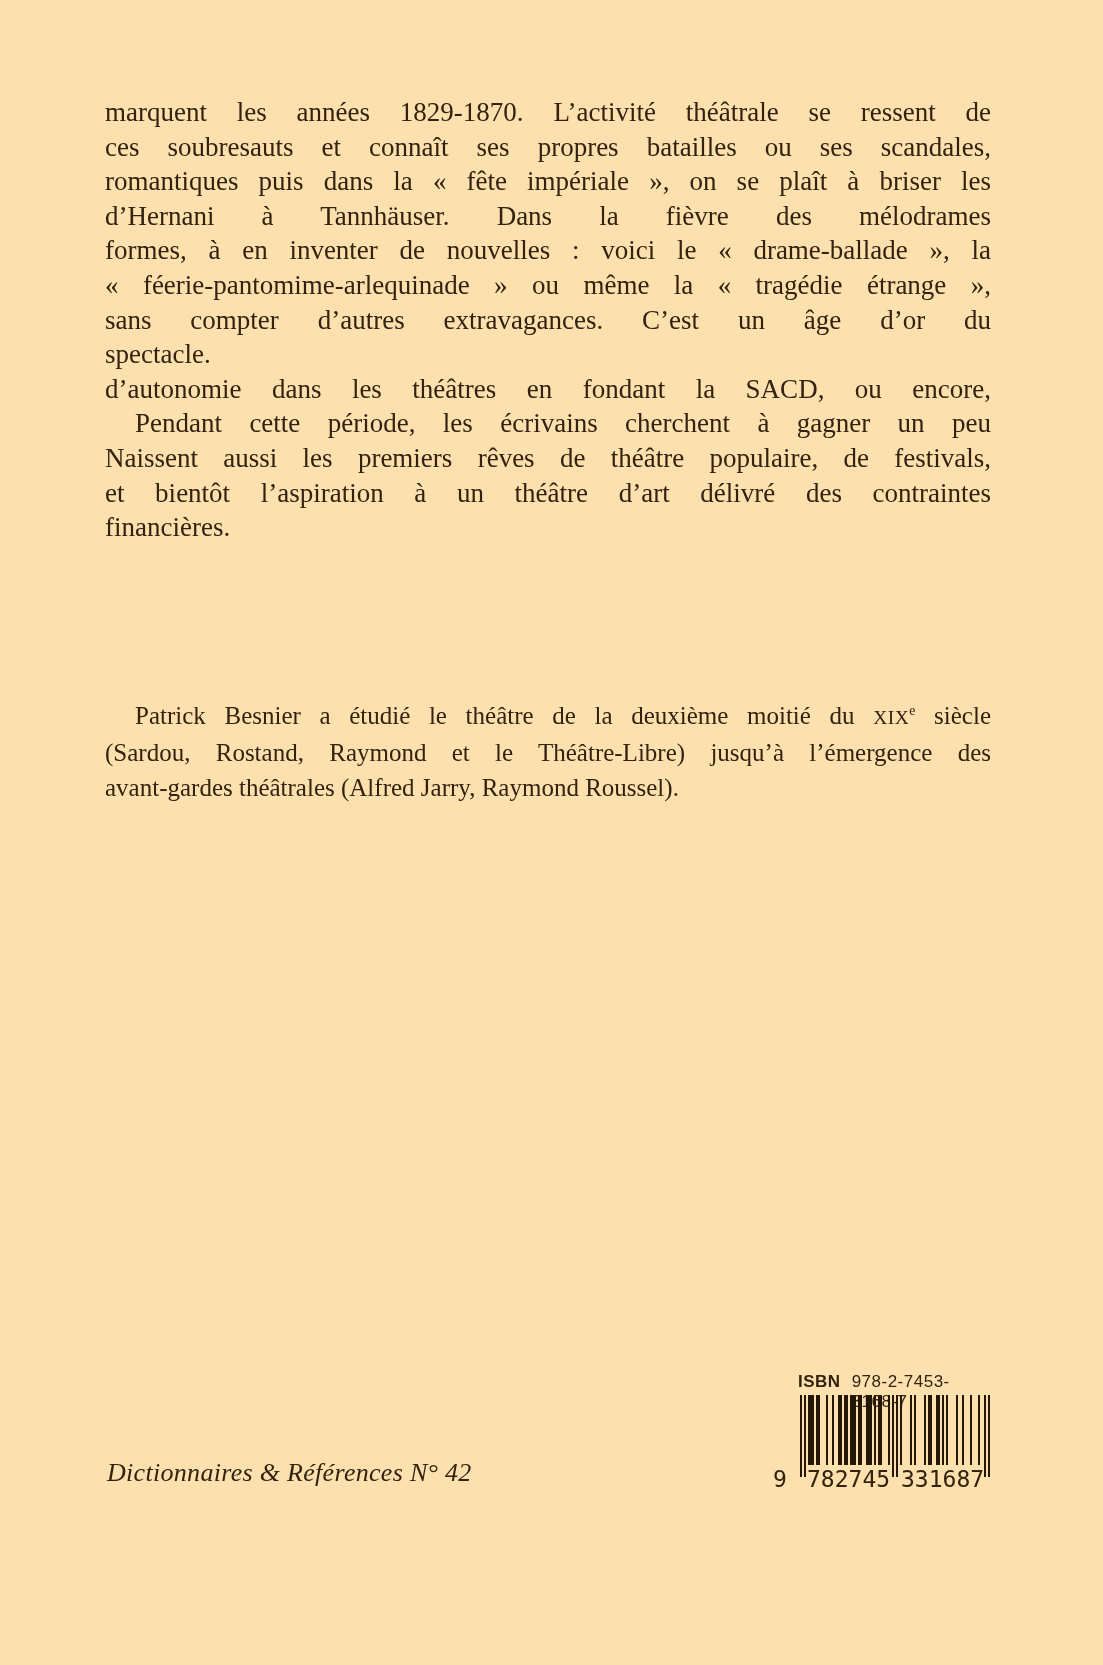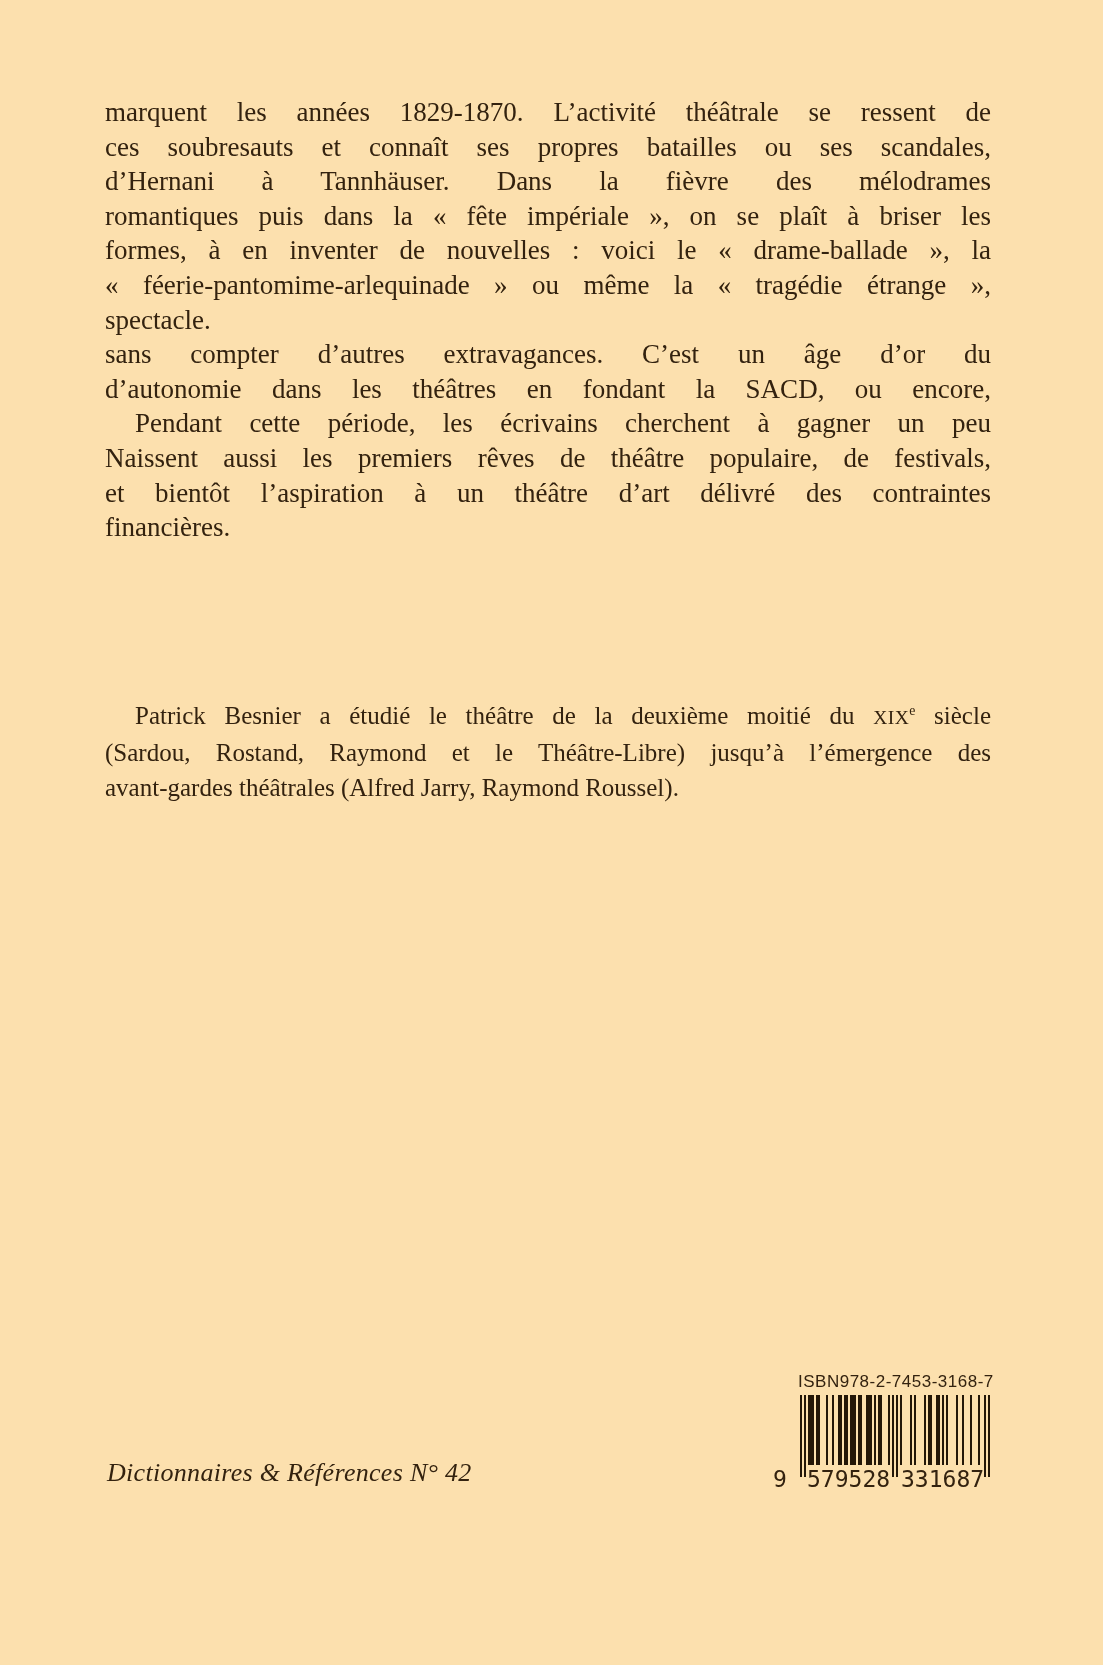--- a/index.html
+++ b/index.html
@@ -30,21 +30,21 @@
   }
   .barcode-block{
     position:absolute;left:773px;top:1372px;width:222px;height:120px;
   }
   .isbn-line{
     position:absolute;left:25px;top:0;width:197px;
     font-family:"Liberation Sans", sans-serif;
     font-size:17px;letter-spacing:0.5px;
     display:flex;
   }
-  .isbn-line .isbn-label{}
+  .isbn-line .isbn-label{margin-right:11px;font-weight:bold;}
   .bars{
     position:absolute;left:27px;top:23px;width:190px;height:82px;
   }
   .bar{position:absolute;top:0;height:70px;background:#241708;}
   .bar.guard{height:82px;}
   .ean-digits{
     position:absolute;left:0;top:94px;width:222px;height:26px;
     font-family:"DejaVu Sans Mono", monospace;
     font-size:23px;
   }
@@ -54,26 +54,26 @@
 </style>
 </head>
 <body>
 
 <div class="cover">
 
   <div class="text-block">
     <div class="para">
         <div class="line justify">marquent les années 1829-1870. L’activité théâtrale se ressent de</div>
         <div class="line justify">ces soubresauts et connaît ses propres batailles ou ses scandales,</div>
+        <div class="line justify">romantiques puis dans la « fête impériale », on se plaît à briser les</div>
         <div class="line justify">d’Hernani à Tannhäuser. Dans la fièvre des mélodrames</div>
-        <div class="line justify">romantiques puis dans la « fête impériale », on se plaît à briser les</div>
         <div class="line justify">formes, à en inventer de nouvelles : voici le « drame-ballade », la</div>
         <div class="line justify">« féerie-pantomime-arlequinade » ou même la « tragédie étrange »,</div>
+        <div class="line justify">sans compter d’autres extravagances. C’est un âge d’or du</div>
         <div class="line">spectacle.</div>
-        <div class="line justify">sans compter d’autres extravagances. C’est un âge d’or du</div>
       </div>
     <div class="para">
         <div class="line justify">d’autonomie dans les théâtres en fondant la SACD, ou encore,</div>
         <div class="line justify indent">Pendant cette période, les écrivains cherchent à gagner un peu</div>
         <div class="line justify">Naissent aussi les premiers rêves de théâtre populaire, de festivals,</div>
         <div class="line justify">et bientôt l’aspiration à un théâtre d’art délivré des contraintes</div>
         <div class="line">financières.</div>
       </div>
   </div>
 
@@ -117,18 +117,18 @@
         <div class="bar" style="left: 146px; width: 2px;"></div>
         <div class="bar" style="left: 156px; width: 2px;"></div>
         <div class="bar" style="left: 162px; width: 2px;"></div>
         <div class="bar" style="left: 170px; width: 2px;"></div>
         <div class="bar" style="left: 178px; width: 2px;"></div>
         <div class="bar guard" style="left: 184px; width: 2px;"></div>
         <div class="bar guard" style="left: 188px; width: 2px;"></div>
       </div>
     <div class="ean-digits">
       <span class="lead">9</span>
-      <span class="g1">579528</span>
+      <span class="g1">782745</span>
       <span class="g2">331687</span>
     </div>
   </div>
 
 </div>
 
 </body></html>

